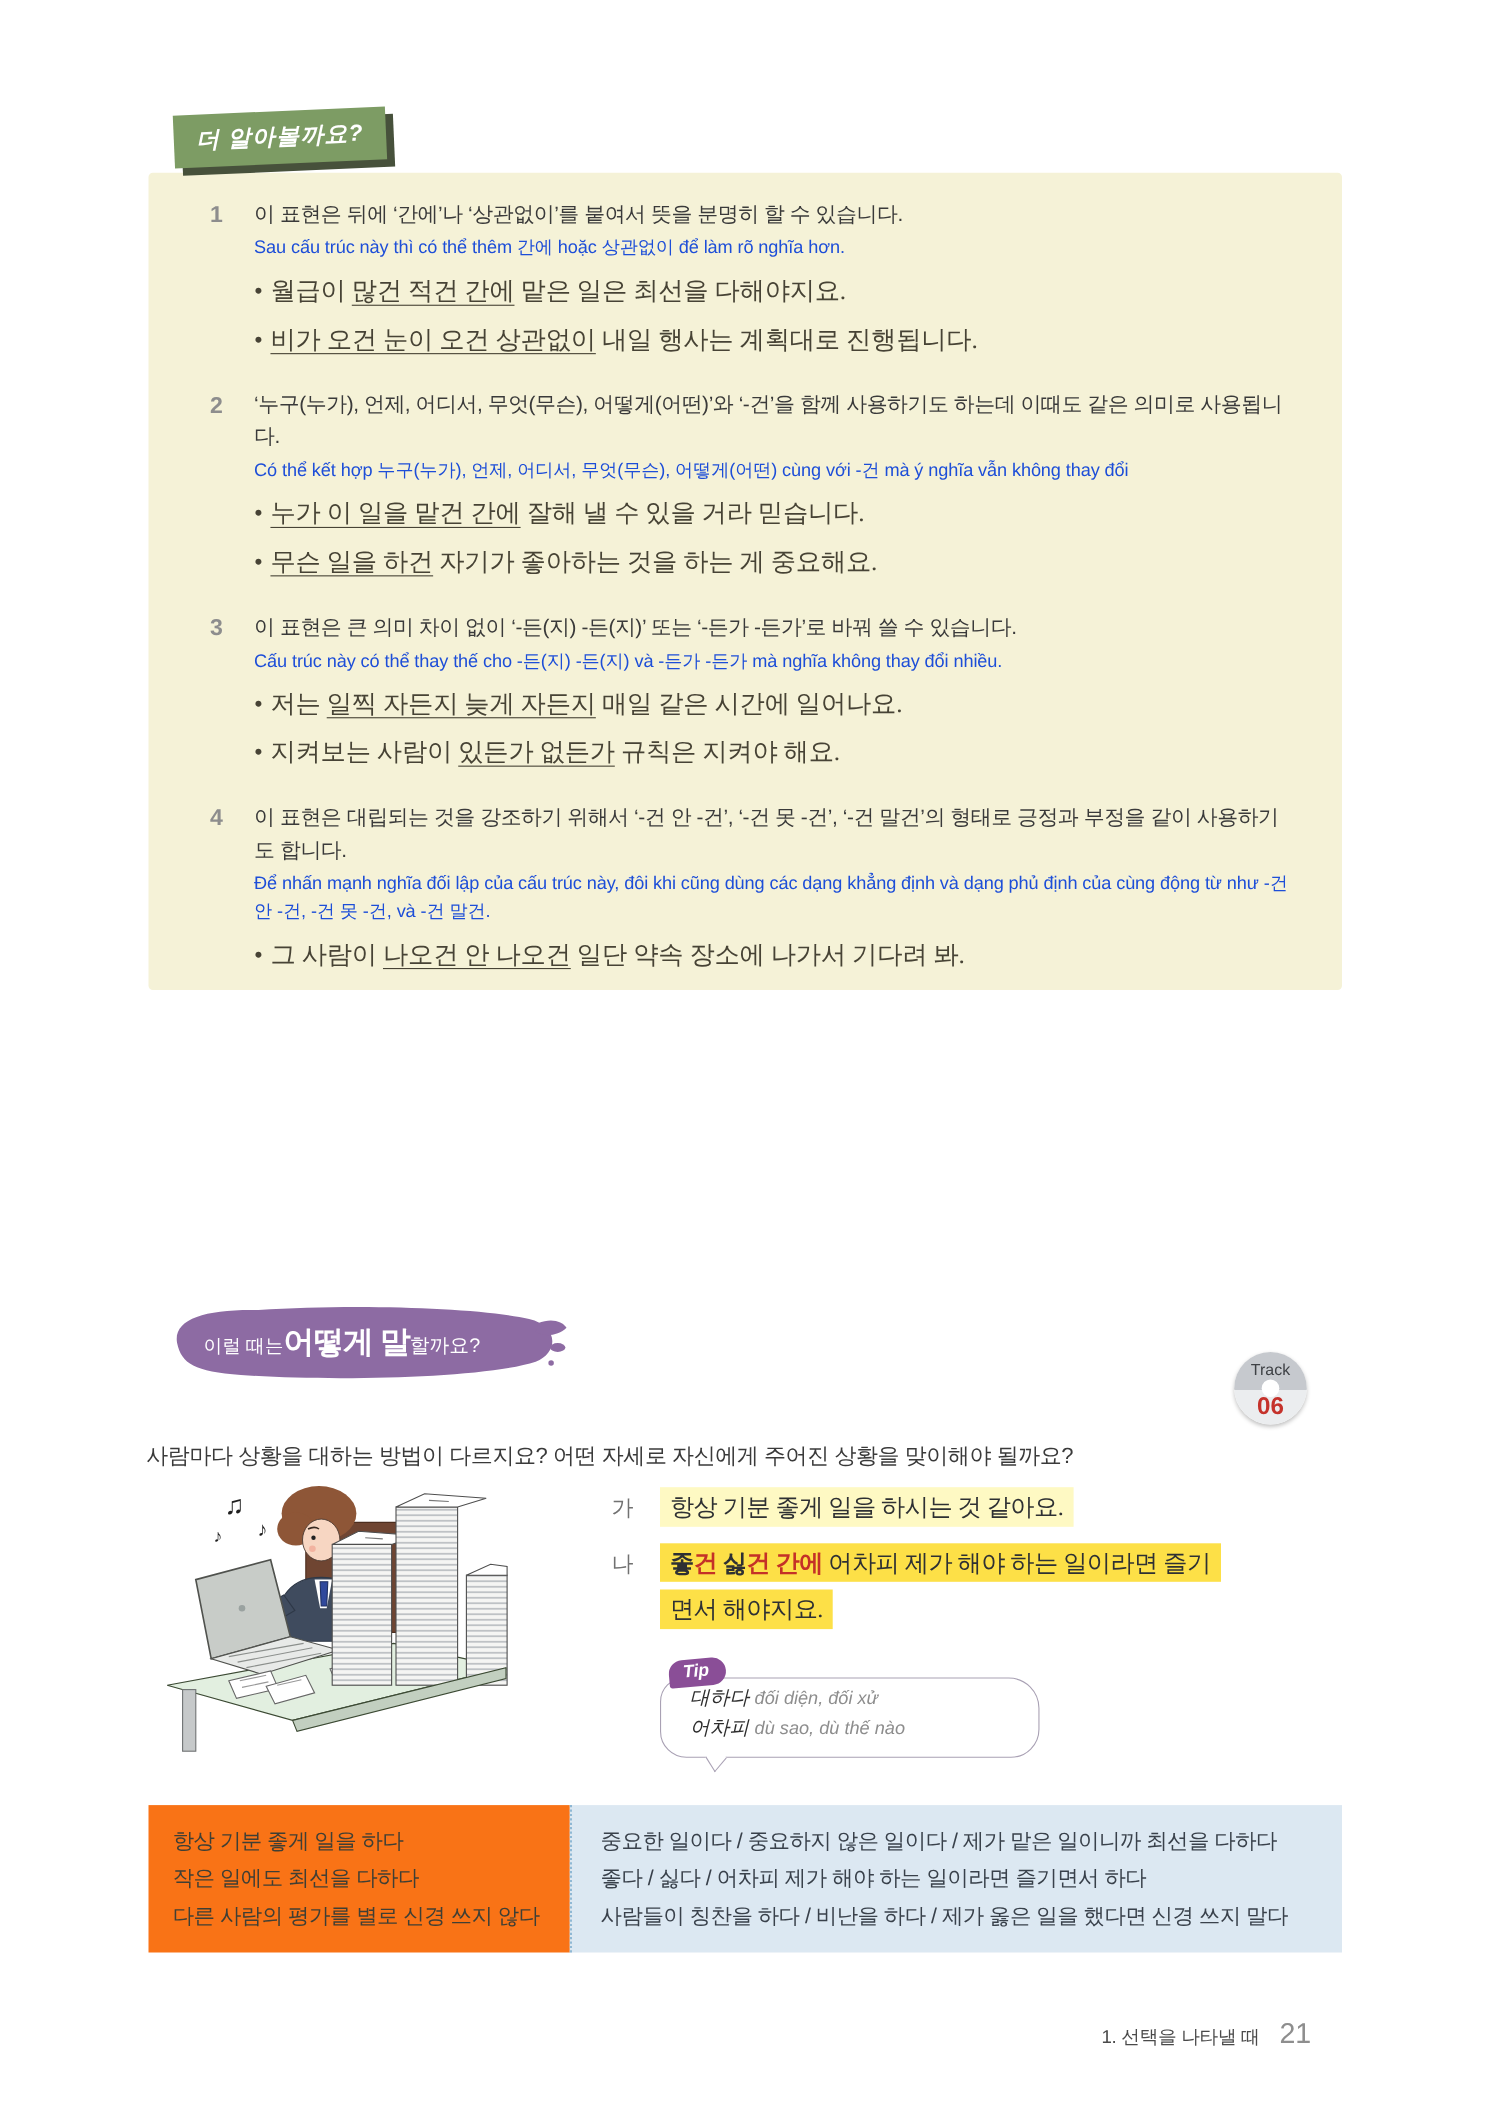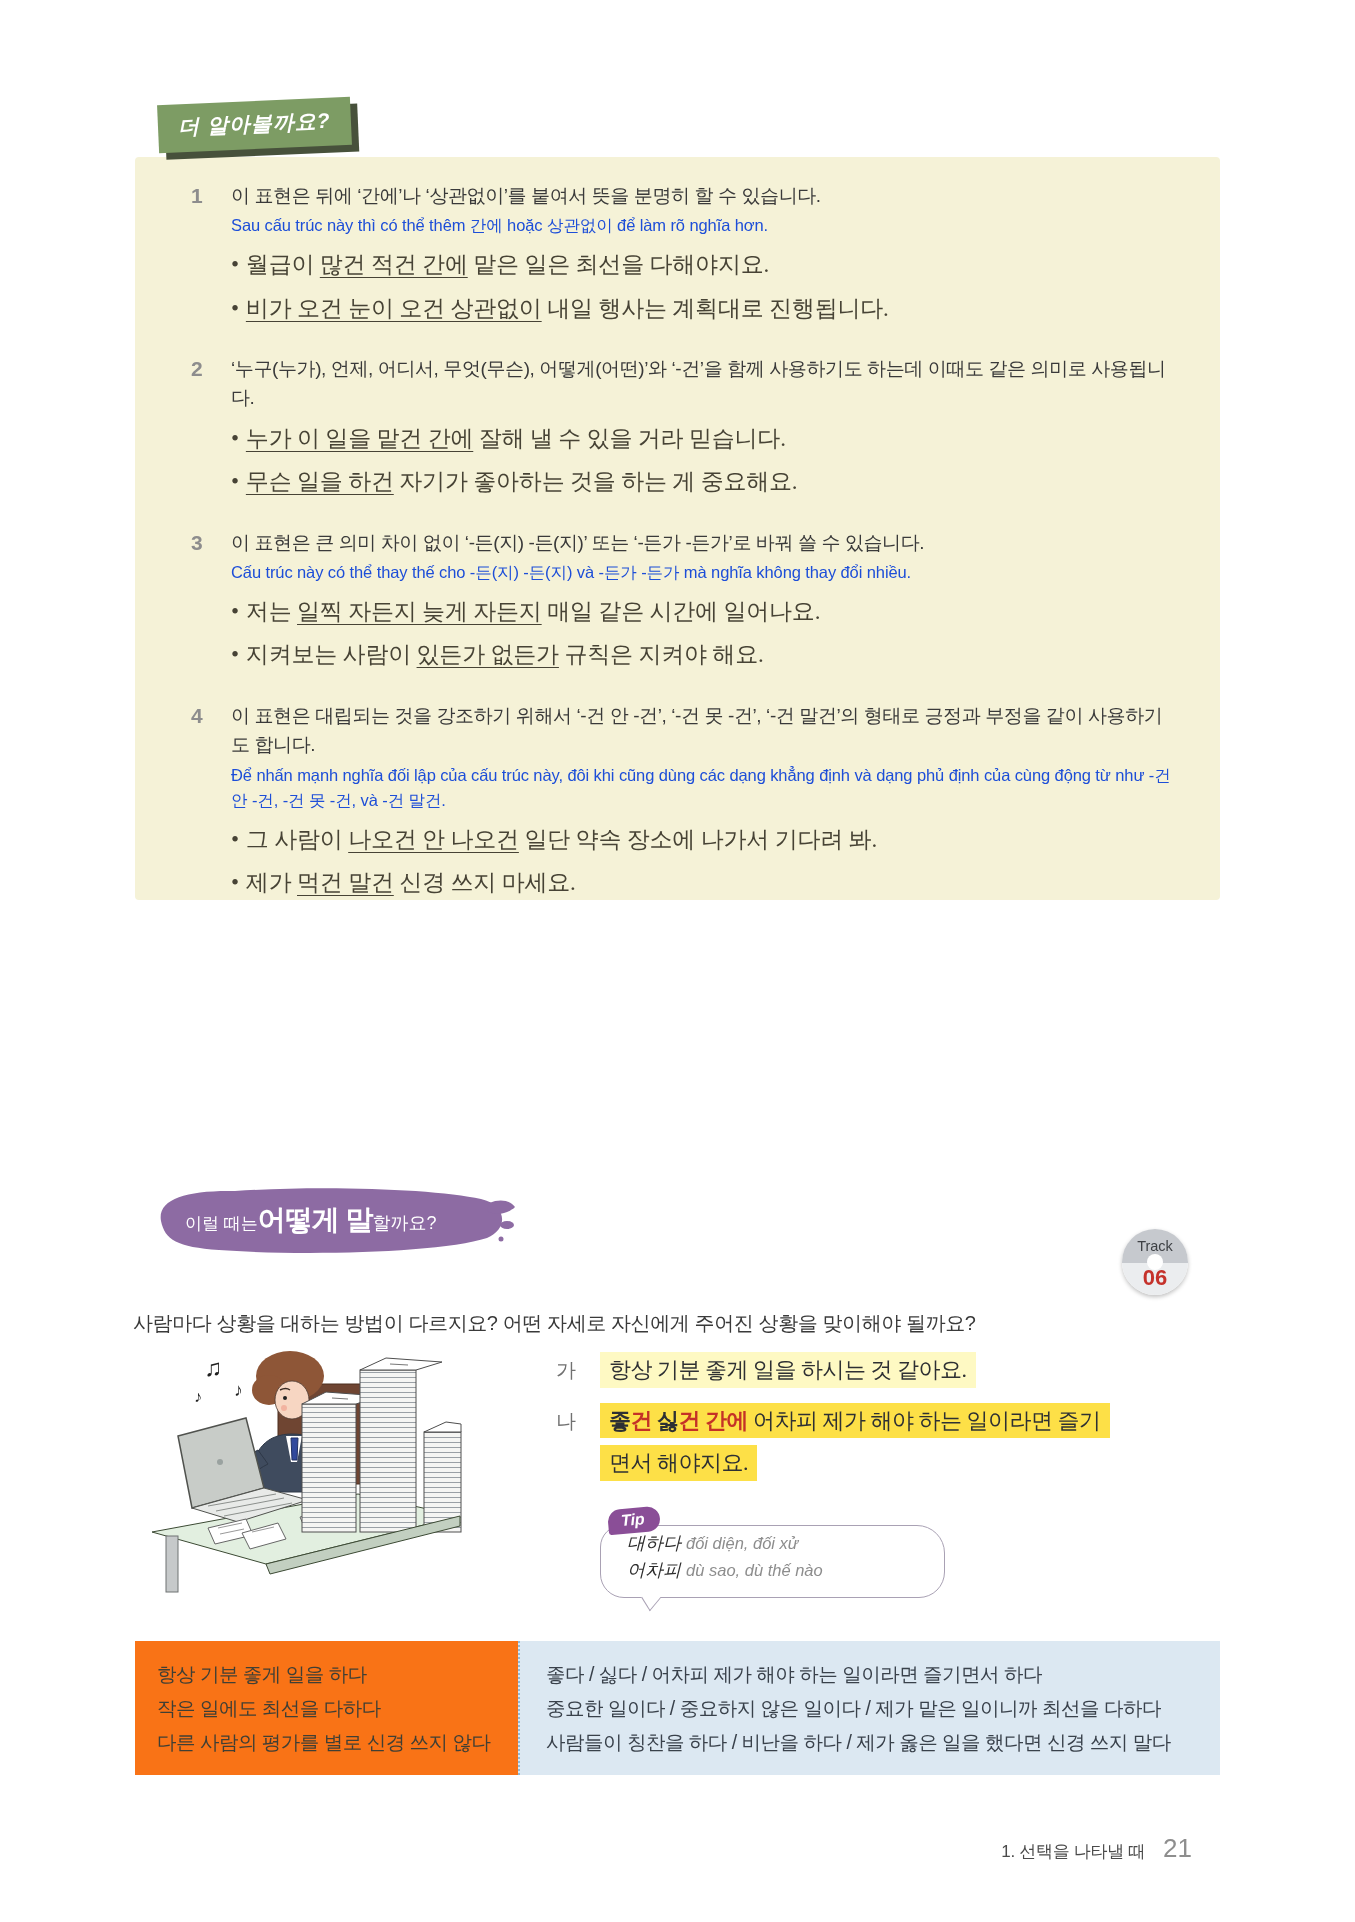--- a/index.html
+++ b/index.html
@@ -111,20 +111,21 @@
           <div class="lm-ex"><span class="bullet">•</span><span>월급이 </span><span class="ul">많건 적건 간에</span><span> 맡은 일은 최선을 다해야지요.</span></div>
           <div class="lm-ex"><span class="bullet">•</span><span></span><span class="ul">비가 오건 눈이 오건 상관없이</span><span> 내일 행사는 계획대로 진행됩니다.</span></div>
         </div>
       </div>
     </div>
 
     <div class="lm-item">
       <div class="lm-num">2</div>
       <div class="lm-body">
         <div class="lm-heading">‘누구(누가), 언제, 어디서, 무엇(무슨), 어떻게(어떤)’와 ‘-건’을 함께 사용하기도 하는데 이때도 같은 의미로 사용됩니다.</div>
+        <div class="lm-trans">Có thể kết hợp 누구(누가), 언제, 어디서, 무엇(무슨), 어떻게(어떤) cùng với -건 mà ý nghĩa vẫn không thay đổi</div>
         <div class="lm-examples">
           <div class="lm-ex"><span class="bullet">•</span><span></span><span class="ul">누가 이 일을 맡건 간에</span><span> 잘해 낼 수 있을 거라 믿습니다.</span></div>
           <div class="lm-ex"><span class="bullet">•</span><span></span><span class="ul">무슨 일을 하건</span><span> 자기가 좋아하는 것을 하는 게 중요해요.</span></div>
         </div>
       </div>
     </div>
 
     <div class="lm-item">
       <div class="lm-num">3</div>
       <div class="lm-body">
@@ -263,22 +264,22 @@
     </div>
   </div>
 
   <div class="practice">
     <div class="pr-left">
       <div class="pr-line">항상 기분 좋게 일을 하다</div>
       <div class="pr-line">작은 일에도 최선을 다하다</div>
       <div class="pr-line">다른 사람의 평가를 별로 신경 쓰지 않다</div>
     </div>
     <div class="pr-right">
+      <div class="pr-line">중요한 일이다 / 중요하지 않은 일이다 / 제가 맡은 일이니까 최선을 다하다</div>
       <div class="pr-line">좋다 / 싫다 / 어차피 제가 해야 하는 일이라면 즐기면서 하다</div>
-      <div class="pr-line">중요한 일이다 / 중요하지 않은 일이다 / 제가 맡은 일이니까 최선을 다하다</div>
       <div class="pr-line">사람들이 칭찬을 하다 / 비난을 하다 / 제가 옳은 일을 했다면 신경 쓰지 말다</div>
     </div>
   </div>
 
   <div class="footer">
     <span class="footer-section">1. 선택을 나타낼 때</span>
     <span class="footer-page">21</span>
   </div>
 
 </div>

